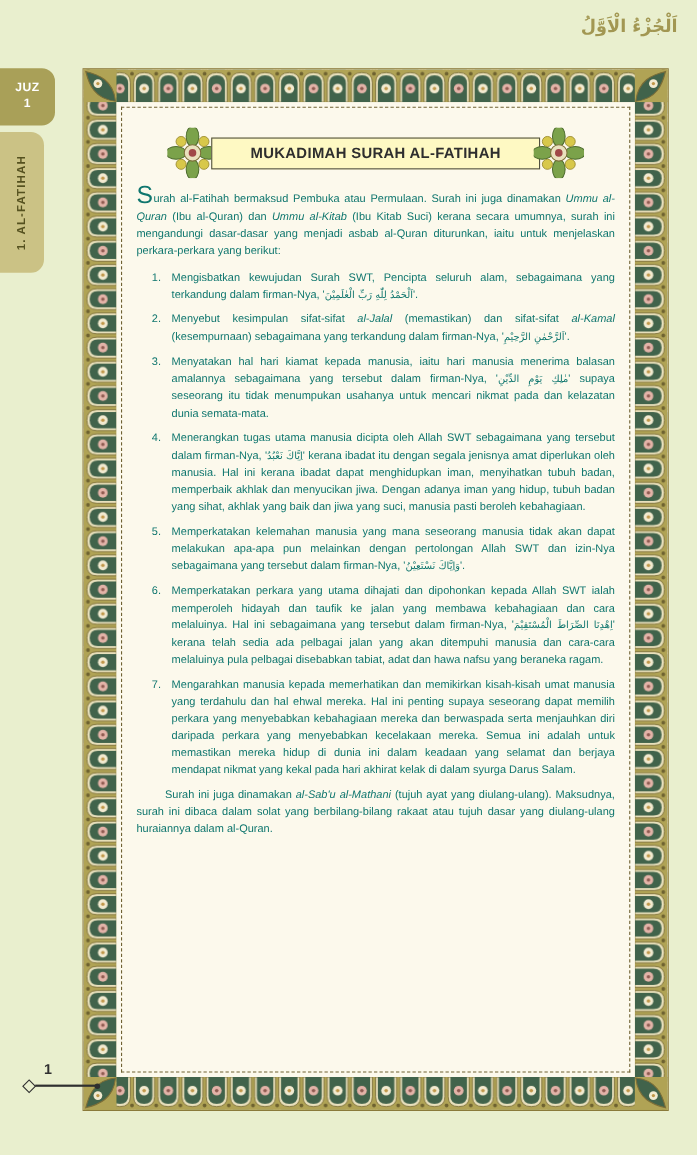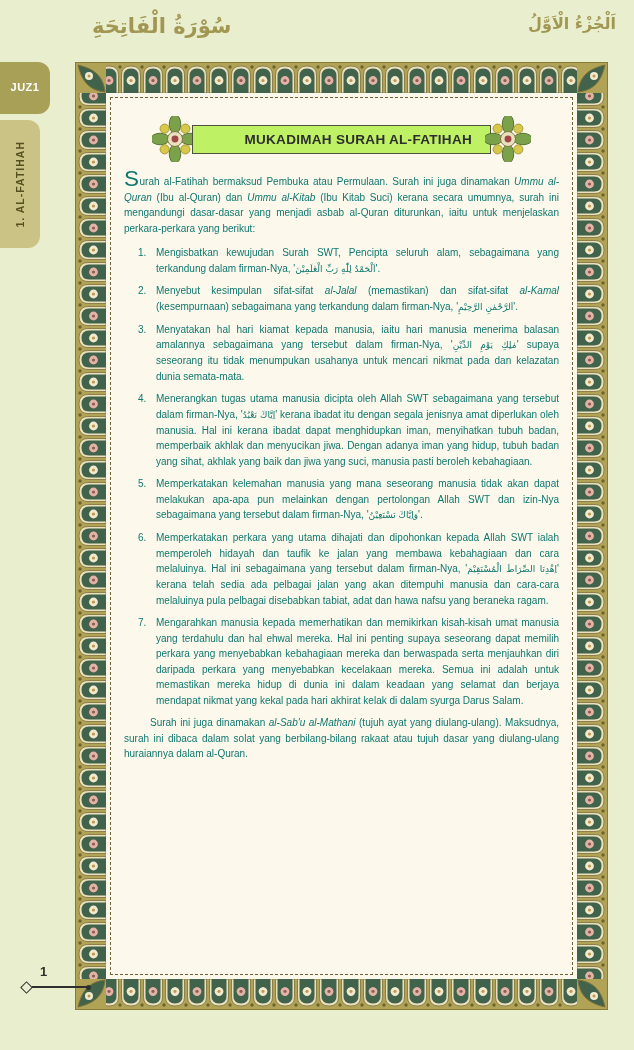--- a/index.html
+++ b/index.html
@@ -16,21 +16,21 @@
     color:#a29752;font-family:"DejaVu Sans",sans-serif;
     font-weight:bold;direction:rtl;
   }
   .callig-left{left:92px;font-size:21px;}
   .callig-right{right:18px;font-size:16px;}
   
   .tab-juz{
     position:absolute;left:0;top:62px;width:50px;height:52px;
     background:#a9a058;border-radius:0 12px 12px 0;
     color:#ffffff;font-weight:bold;font-size:11px;line-height:1.25;
-    display:flex;flex-direction:row;align-items:center;justify-content:center;
+    display:flex;flex-direction:column;align-items:center;justify-content:center;
     letter-spacing:.5px;
   }
   .tab-surah{
     position:absolute;left:0;top:120px;width:40px;height:128px;
     background:#cbc285;border-radius:0 12px 12px 0;
     display:flex;align-items:center;justify-content:center;
   }
   .tab-surah span{
     writing-mode:vertical-rl;transform:rotate(180deg);
     color:#55511f;font-weight:bold;font-size:10.5px;letter-spacing:1px;
@@ -59,22 +59,22 @@
     overflow:hidden;
   }
   
   .banner{
     display:flex;align-items:center;justify-content:center;
     margin:10px 28px 12px 28px;gap:0;
   }
   .banner .medal{width:46px;height:46px;flex:0 0 auto;}
   .banner .title-box{
     flex:1 1 auto;margin:0 -6px;
-    background:#bef264;border:1px solid #50503f;
-    padding:6px 18px;text-align:right;
+    background:#fef9c3;border:1px solid #50503f;
+    padding:6px 18px;text-align:center;
     font-weight:bold;font-size:13.5px;color:#2e2e2e;letter-spacing:.3px;
   }
   
   .body-copy{font-size:10px;line-height:1.55;color:#0f766e;text-align:justify;}
   .body-copy p{margin:0 0 9px 0;}
   .body-copy p.indented{text-indent:26px;}
   .seg-i{font-style:italic;}
   .seg-ar{
     font-family:"DejaVu Sans",sans-serif;font-size:.9em;
     direction:rtl;unicode-bidi:isolate;
@@ -171,21 +171,20 @@
       <circle cx="11" cy="29" r="4" fill="#d8c84a" stroke="#9a8a2e" stroke-width="0.7"></circle>
       <circle cx="29" cy="29" r="4" fill="#d8c84a" stroke="#9a8a2e" stroke-width="0.7"></circle>
       <circle cx="20" cy="20" r="6.5" fill="#e9e1bd" stroke="#7c6e38" stroke-width="0.8"></circle>
       <circle cx="20" cy="20" r="3" fill="#a04848"></circle>
     </symbol>
   </defs>
 </svg>
 
 <div id="screen">
 
-  <div class="callig callig-left">سُوْرَةُ الْفَاتِحَةِ</div>
   <div class="callig callig-right">اَلْجُزْءُ الْاَوَّلُ</div>
 
   <div class="tab-juz">
     <span>JUZ</span>
     <span>1</span>
   </div>
   <div class="tab-surah">
     <span>1. AL-FATIHAH</span>
   </div>
 

